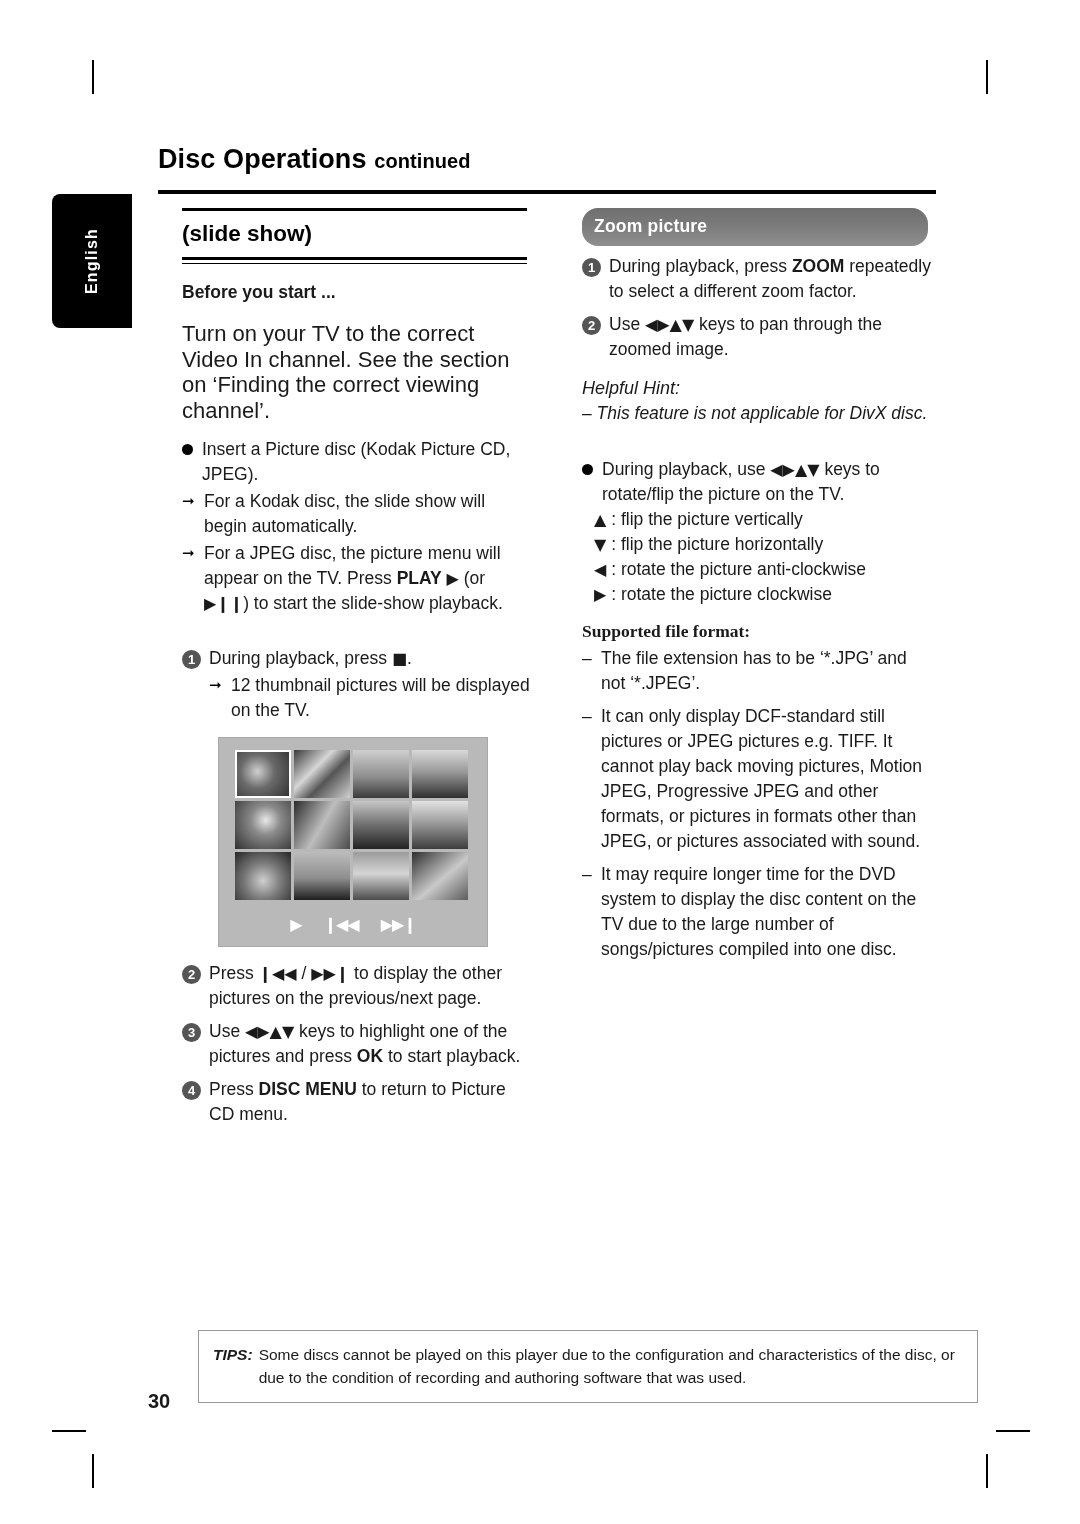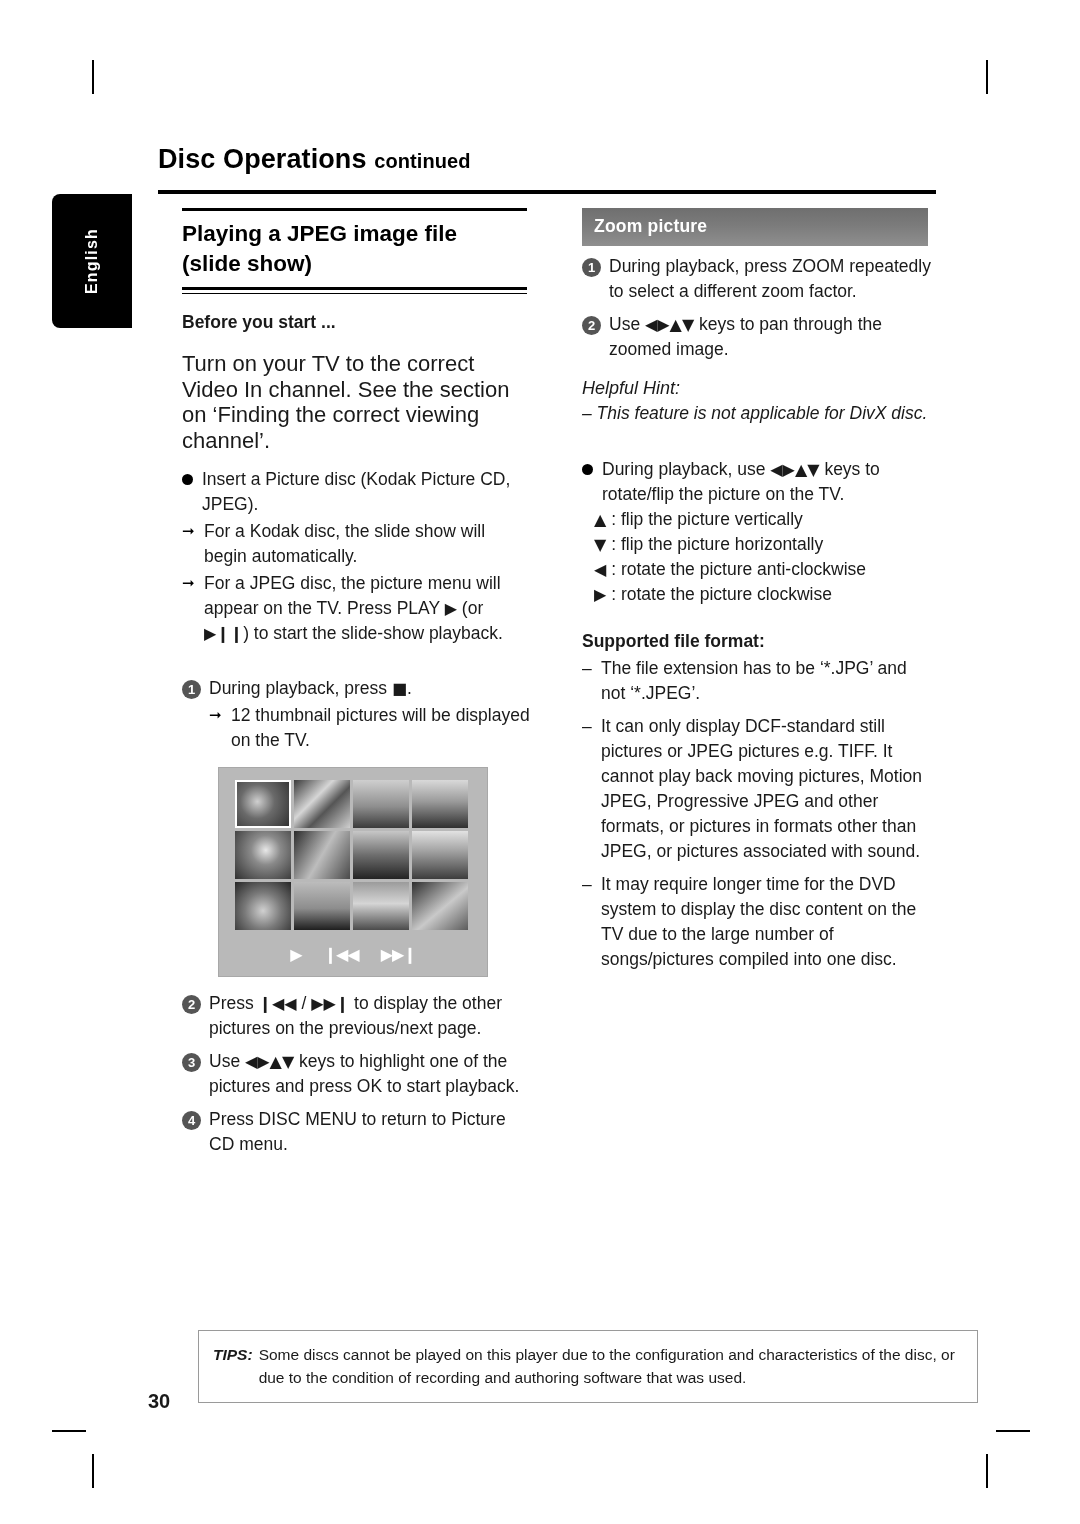--- a/index.html
+++ b/index.html
@@ -105,20 +105,21 @@
 
   
   .band {
     background: linear-gradient(to bottom, #6f6f6f 0%, #7b7b7b 45%, #8f8f8f 100%);
     color: #ffffff;
     font-weight: bold;
     font-size: 17.5px;
     padding: 6px 10px 7px 12px;
     width: 324px;
     letter-spacing: 0.2px;
+    border-radius: 16px;
   }
 
   .sub-head {
     font-weight: bold;
     font-size: 17.5px;
     margin-top: 16px;
     margin-bottom: 2px;
   }
 
   p.body {
@@ -176,21 +177,21 @@
     line-height: 19px;
     margin: 4px 8px 0 0;
   }
   .num-text { flex: 1 1 auto; }
 
   
   .dash-row { display: flex; align-items: flex-start; }
   .dash-gl { flex: 0 0 auto; width: 19px; }
   .dash-text { flex: 1 1 auto; }
 
-  .bold { font-weight: normal; }
+  .bold { font-weight: bold; }
   .ital { font-style: italic; }
 
   
   .tv {
     position: relative;
     width: 268px;
     height: 208px;
     background: #b9b9b9;
     margin: 14px 0 0 36px;
     border: 1px solid #a8a8a8;
@@ -283,21 +284,20 @@
   <div class="header-rule"></div>
 
   <div class="lang-tab">
     <span>English</span>
   </div>
 
   <div class="col col-left">
 
     <div class="rule-top"></div>
     <div class="sec-title">
-      <div>Playing a JPEG image file</div>
       <div>(slide show)</div>
     </div>
     <div class="rule-bottom-pair">
       <div class="r1"></div>
         <div class="r2"></div>
     </div>
 
     <div class="sub-head">Before you start ...</div>
     <p class="body">Turn on your TV to the correct Video In channel.  See the section on ‘Finding the correct viewing channel’.</p>
 
@@ -413,21 +413,21 @@
       <div class="bullet-text"><span>During playback, use </span><span class="gl-b">◀▶▲▼</span><span> keys to rotate/flip the picture on the TV.</span></div>
     </div>
 
     <div class="keyline">
       <div><span class="gl-b">▲</span> <span>: flip the picture vertically</span></div>
       <div><span class="gl-b">▼</span> <span>: flip the picture horizontally</span></div>
       <div><span class="gl-b">◀</span> <span>: rotate the picture anti-clockwise</span></div>
       <div><span class="gl-b">▶</span> <span>: rotate the picture clockwise</span></div>
     </div>
 
-    <div class="sub-head" style="margin-top:22px;">Supported file format:</div>
+    <div class="sub-head" style="margin-top:12px;font-family:Liberation Serif, serif;">Supported file format:</div>
 
     <div class="dash-row">
       <div class="dash-gl">–</div>
       <div class="dash-text">The file extension has to be ‘*.JPG’ and not ‘*.JPEG’.</div>
     </div>
     <div class="gap-s"></div>
     <div class="dash-row">
       <div class="dash-gl">–</div>
       <div class="dash-text">It can only display DCF-standard still pictures or JPEG pictures e.g. TIFF.  It cannot play back moving pictures, Motion JPEG, Progressive JPEG and other formats, or pictures in formats other than JPEG, or pictures associated with sound.</div>
     </div>

